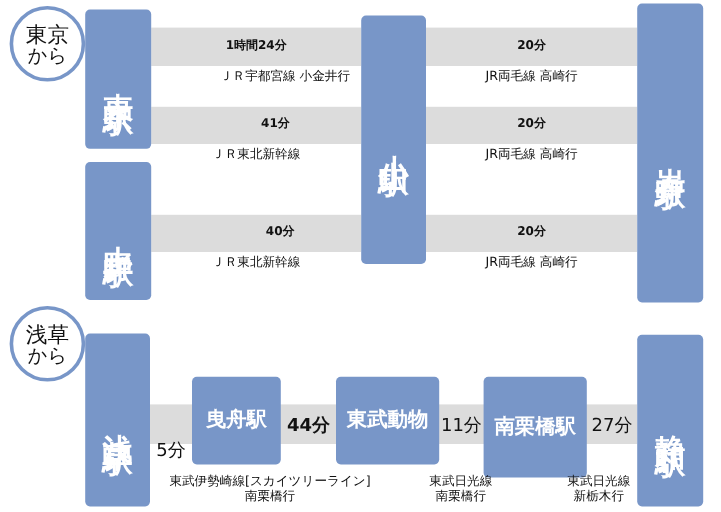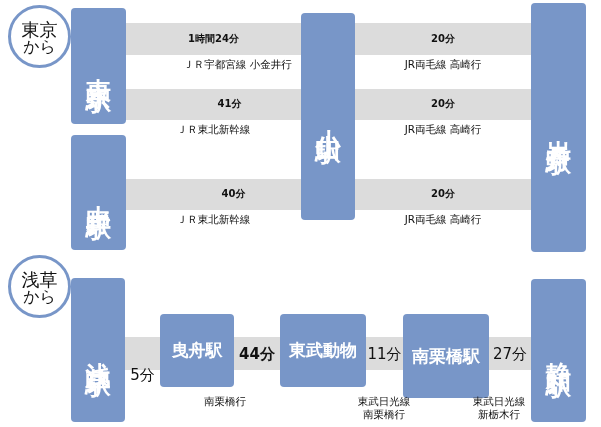--- a/index.html
+++ b/index.html
@@ -64,20 +64,21 @@
   <span>東武動物</span>
 </div>
 <div class="station horiz" style="left:403px;top:314px;width:86px;height:84px;padding:0;">南栗橋駅</div>
 
 <div class="seg-time" style="left:125px;top:338px;width:35px;margin-top:21px;">5分</div>
 <div class="seg-time" style="left:234px;top:338px;width:46px;font-weight:bold;">44分</div>
 <div class="seg-time" style="left:366px;top:338px;width:37px;">11分</div>
 <div class="seg-time" style="left:489px;top:338px;width:42px;">27分</div>
 
 <div class="line" style="left:125px;top:395px;width:200px;">
+  <div>東武伊勢崎線[スカイツリーライン]</div>
   <div>南栗橋行</div>
 </div>
 <div class="line" style="left:344px;top:395px;width:80px;">
   <div>東武日光線</div>
   <div>南栗橋行</div>
 </div>
 <div class="line" style="left:466px;top:395px;width:66px;">
   <div>東武日光線</div>
   <div>新栃木行</div>
 </div>

